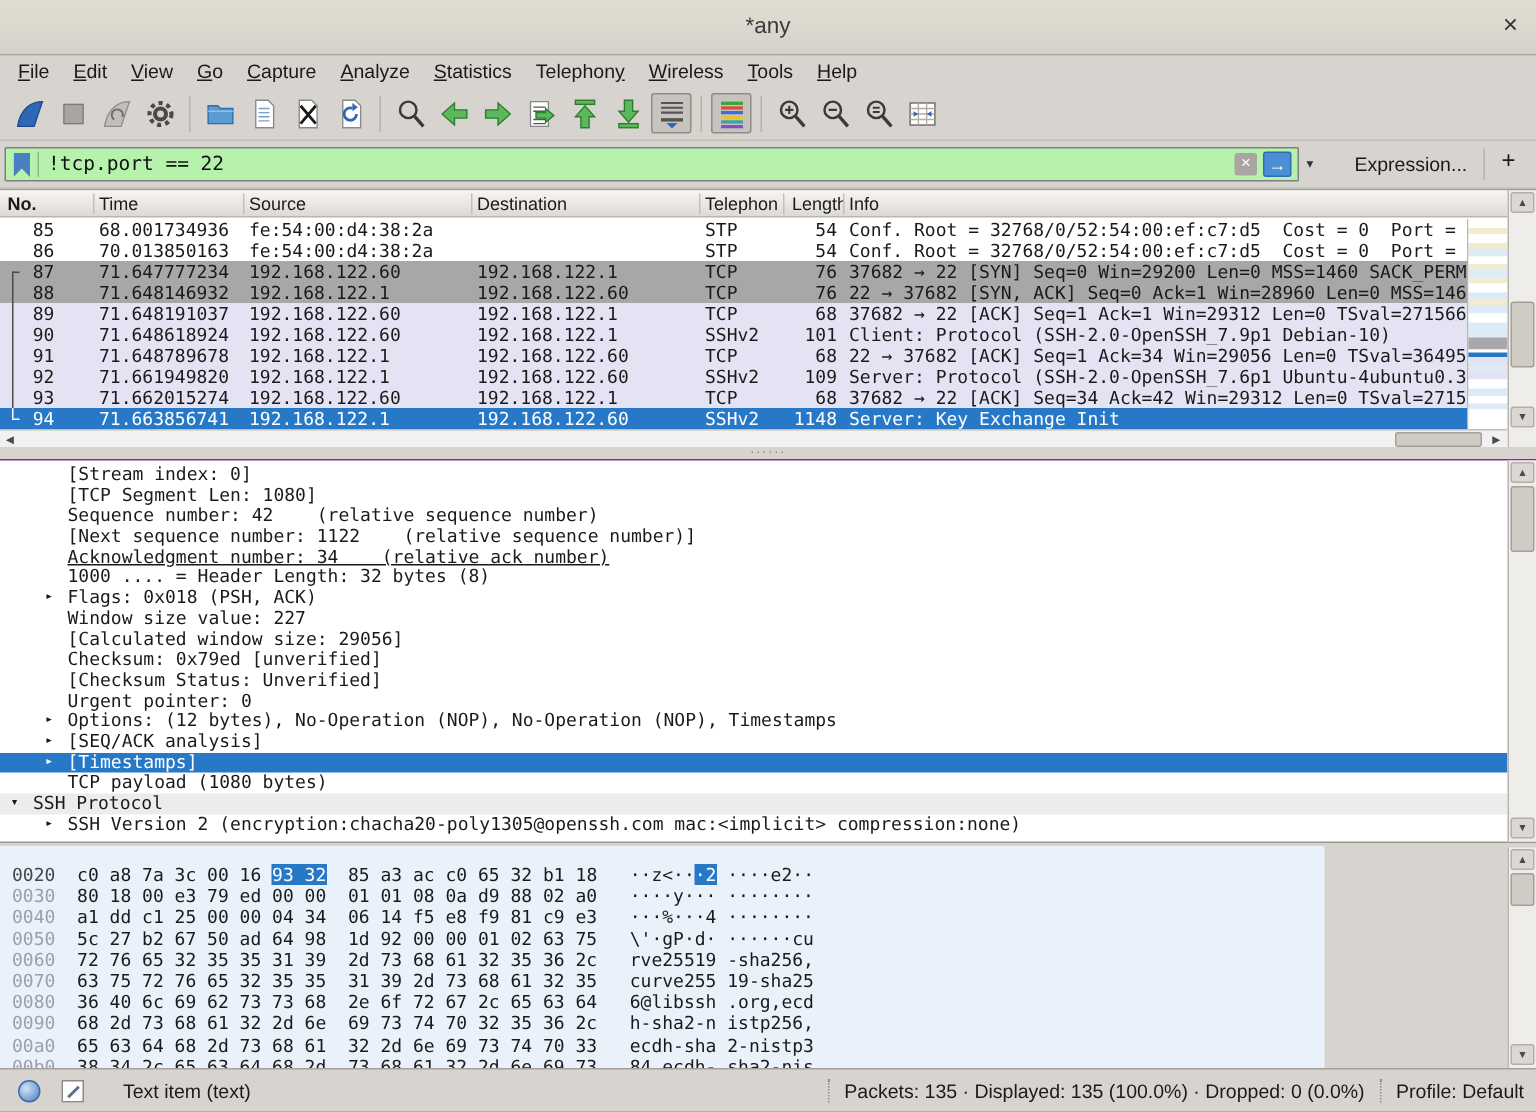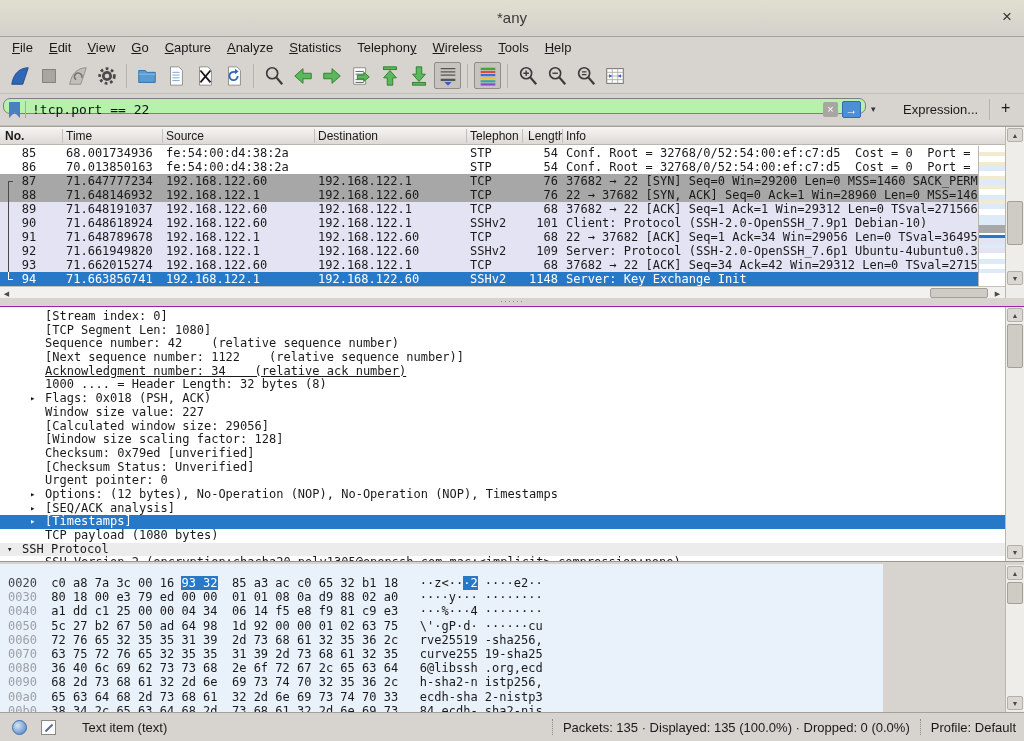--- a/index.html
+++ b/index.html
@@ -19,22 +19,22 @@
   
   .toolbar{position:absolute;top:58px;left:0;width:1024px;height:36px;border-bottom:1px solid #c2beb8;
     display:flex;align-items:center;padding-left:5px;background:#d7d4cf;}
   .tbtn{width:27px;height:27px;margin:0 1px;display:flex;align-items:center;justify-content:center;
     border:1px solid transparent;border-radius:2px;}
   .tbtn svg{width:22px;height:22px;}
   .tbtn.pressed{background:#c7c3be;border-color:#908c86;}
   .tsep{width:1px;height:24px;background:#b5b1ab;margin:0 5px;}
   
   .filterbar{position:absolute;top:94px;left:0;width:1024px;height:32px;background:#d7d4cf;border-bottom:1px solid #c2beb8;}
-  .finput{position:absolute;left:3px;top:4px;width:863px;height:16px;background:#b6f2ab;
-    border:1px solid #7f7f7f;border-radius:7px;}
+  .finput{position:absolute;left:3px;top:4px;width:863px;height:23px;background:#b6f2ab;
+    border:1px solid #7f7f7f;border-radius:1px;}
   .bookmark{position:absolute;left:5px;top:3px;width:11px;height:16px;background:#4a7fc1;
     clip-path:polygon(0 0,100% 0,100% 100%,50% 65%,0 100%);}
   .bmsep{position:absolute;left:21px;top:2px;width:1px;height:17px;background:#8fb98a;}
   .ftext{position:absolute;left:28px;top:3px;font:13px "DejaVu Sans Mono",monospace;color:#101010;white-space:pre;}
   .fclear{position:absolute;right:27px;top:3px;width:15px;height:15px;background:#a9a6a1;color:#fff;
     border-radius:2px;text-align:center;line-height:15px;font-size:11px;}
   .fapply{position:absolute;right:4px;top:2px;width:19px;height:17px;background:#4d8fd4;border:1px solid #2f6cb0;
     color:#fff;border-radius:2px;text-align:center;line-height:16px;font-size:12px;}
   .fcaret{position:absolute;left:871px;top:10px;font-size:9px;color:#333;}
   .fexpr{position:absolute;left:903px;top:8px;font-size:13px;}
@@ -436,21 +436,20 @@
   <div class="details" id="details">
       <div class="dline"><span style="padding-left: 45px; display: inline-block;">[Stream index: 0]</span></div>
       <div class="dline"><span style="padding-left: 45px; display: inline-block;">[TCP Segment Len: 1080]</span></div>
       <div class="dline"><span style="padding-left: 45px; display: inline-block;">Sequence number: 42    (relative sequence number)</span></div>
       <div class="dline"><span style="padding-left: 45px; display: inline-block;">[Next sequence number: 1122    (relative sequence number)]</span></div>
       <div class="dline"><span style="padding-left: 45px; display: inline-block; text-decoration: underline;">Acknowledgment number: 34    (relative ack number)</span></div>
       <div class="dline"><span style="padding-left: 45px; display: inline-block;">1000 .... = Header Length: 32 bytes (8)</span></div>
       <div class="dline"><span class="arr" style="left: 30px;">▸</span><span style="padding-left: 45px; display: inline-block;">Flags: 0x018 (PSH, ACK)</span></div>
       <div class="dline"><span style="padding-left: 45px; display: inline-block;">Window size value: 227</span></div>
       <div class="dline"><span style="padding-left: 45px; display: inline-block;">[Calculated window size: 29056]</span></div>
-      <div class="dline"><span style="padding-left: 45px; display: inline-block;">[Window size scaling factor: 128]</span></div>
       <div class="dline"><span style="padding-left: 45px; display: inline-block;">Checksum: 0x79ed [unverified]</span></div>
       <div class="dline"><span style="padding-left: 45px; display: inline-block;">[Checksum Status: Unverified]</span></div>
       <div class="dline"><span style="padding-left: 45px; display: inline-block;">Urgent pointer: 0</span></div>
       <div class="dline"><span class="arr" style="left: 30px;">▸</span><span style="padding-left: 45px; display: inline-block;">Options: (12 bytes), No-Operation (NOP), No-Operation (NOP), Timestamps</span></div>
       <div class="dline"><span class="arr" style="left: 30px;">▸</span><span style="padding-left: 45px; display: inline-block;">[SEQ/ACK analysis]</span></div>
       <div class="dline d-sel"><span class="arr" style="left: 30px;">▸</span><span style="padding-left: 45px; display: inline-block;">[Timestamps]</span></div>
       <div class="dline"><span style="padding-left: 45px; display: inline-block;">TCP payload (1080 bytes)</span></div>
       <div class="dline d-proto"><span class="arr" style="left: 7px;">▾</span><span style="padding-left: 22px; display: inline-block;">SSH Protocol</span></div>
       <div class="dline"><span class="arr" style="left: 30px;">▸</span><span style="padding-left: 45px; display: inline-block;">SSH Version 2 (encryption:chacha20-poly1305@openssh.com mac:&lt;implicit&gt; compression:none)</span></div>
     </div>

